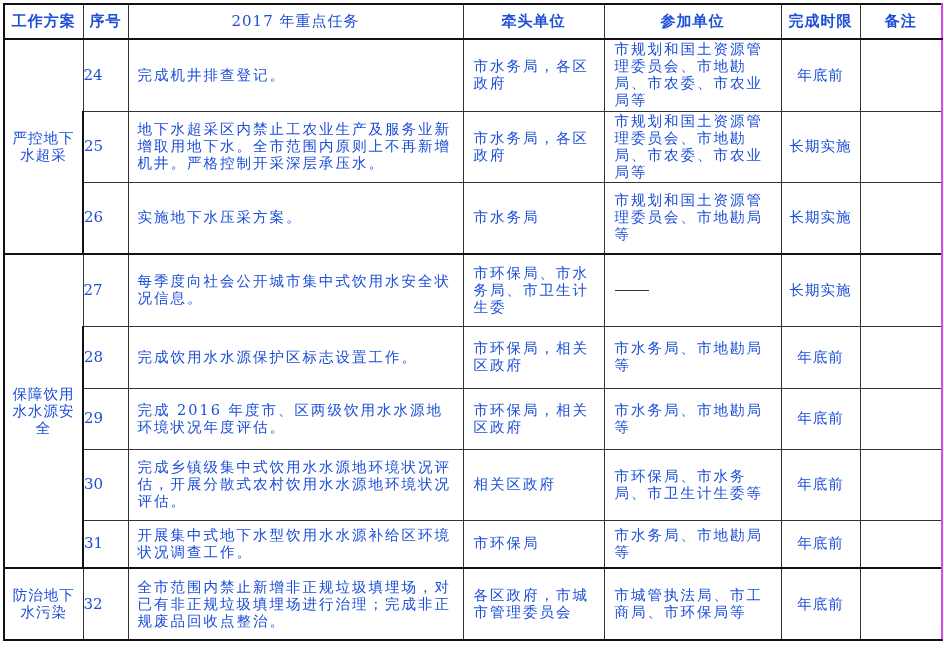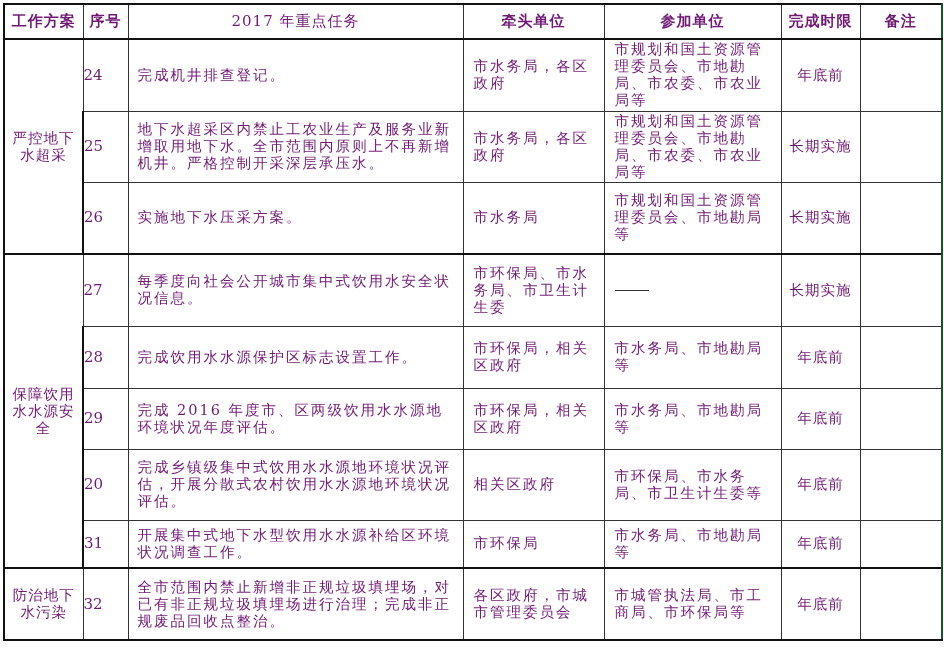--- a/index.html
+++ b/index.html
@@ -1,21 +1,21 @@
 <!DOCTYPE html>
 <html><head>
 <meta charset="utf-8">
 <style>
   html, body { margin: 0; padding: 0; background: #ffffff; }
   body { width: 944px; height: 656px; overflow: hidden; position: relative; }
   .tbl {
     position: absolute; left: 3px; top: 3px;
     border-collapse: collapse; table-layout: fixed;
     font-family: "DejaVu Serif", "Liberation Serif", serif;
-    color: #701a75;
+    color: #1d4ed8;
     border-radius: 28px;
   }
   .tbl td, .tbl th {
     border: 1.5px solid #333333;
     padding: 0;
     vertical-align: middle;
     font-size: 14.5px;
     line-height: 17px;
     letter-spacing: 2px;
     font-weight: normal;
@@ -32,21 +32,21 @@
   .tbl td.group { text-align: center; letter-spacing: 1px; padding: 0 4px; }
   .tbl td.num { text-align: left; letter-spacing: 0; font-size: 15px; }
   .tbl td.task { text-align: left; padding: 0 8px 0 9px; }
   .tbl td.lead { text-align: left; padding: 0 6px 0 10px; }
   .tbl td.part { text-align: left; padding: 0 6px 0 10px; }
   .tbl td.deadline { text-align: center; letter-spacing: 1px; }
   .tbl td.note { }
   .tbl tr.group-start td { border-top: 2px solid #111; }
   .tbl tbody tr:last-child td { border-bottom: 2px solid #111; }
   .tbl td:first-child, .tbl th:first-child { border-left: 2px solid #111; }
-  .tbl td:last-child, .tbl th:last-child { border-right: 2px solid #14532d; margin-left: 8px; }
+  .tbl td:last-child, .tbl th:last-child { border-right: 2px solid #d946ef; margin-left: 8px; }
   .dash { display: inline-block; width: 34px; border-top: 1px solid #333; vertical-align: middle; }
 </style>
 </head>
 <body>
 
 <table class="tbl">
   <colgroup>
     <col style="width:79px">
     <col style="width:45px">
     <col style="width:335px">
@@ -117,21 +117,21 @@
     </tr>
     <tr style="height:61px">
       <td class="num">29</td>
       <td class="task">完成 2016 年度市、区两级饮用水水源地环境状况年度评估。</td>
       <td class="lead">市环保局，相关区政府</td>
       <td class="part">市水务局、市地勘局等</td>
       <td class="deadline">年底前</td>
       <td class="note"></td>
     </tr>
     <tr style="height:71px">
-      <td class="num">20</td>
+      <td class="num">30</td>
       <td class="task">完成乡镇级集中式饮用水水源地环境状况评估，开展分散式农村饮用水水源地环境状况评估。</td>
       <td class="lead">相关区政府</td>
       <td class="part">市环保局、市水务局、市卫生计生委等</td>
       <td class="deadline">年底前</td>
       <td class="note"></td>
     </tr>
     <tr style="height:48px">
       <td class="num">31</td>
       <td class="task">开展集中式地下水型饮用水水源补给区环境状况调查工作。</td>
       <td class="lead">市环保局</td>

